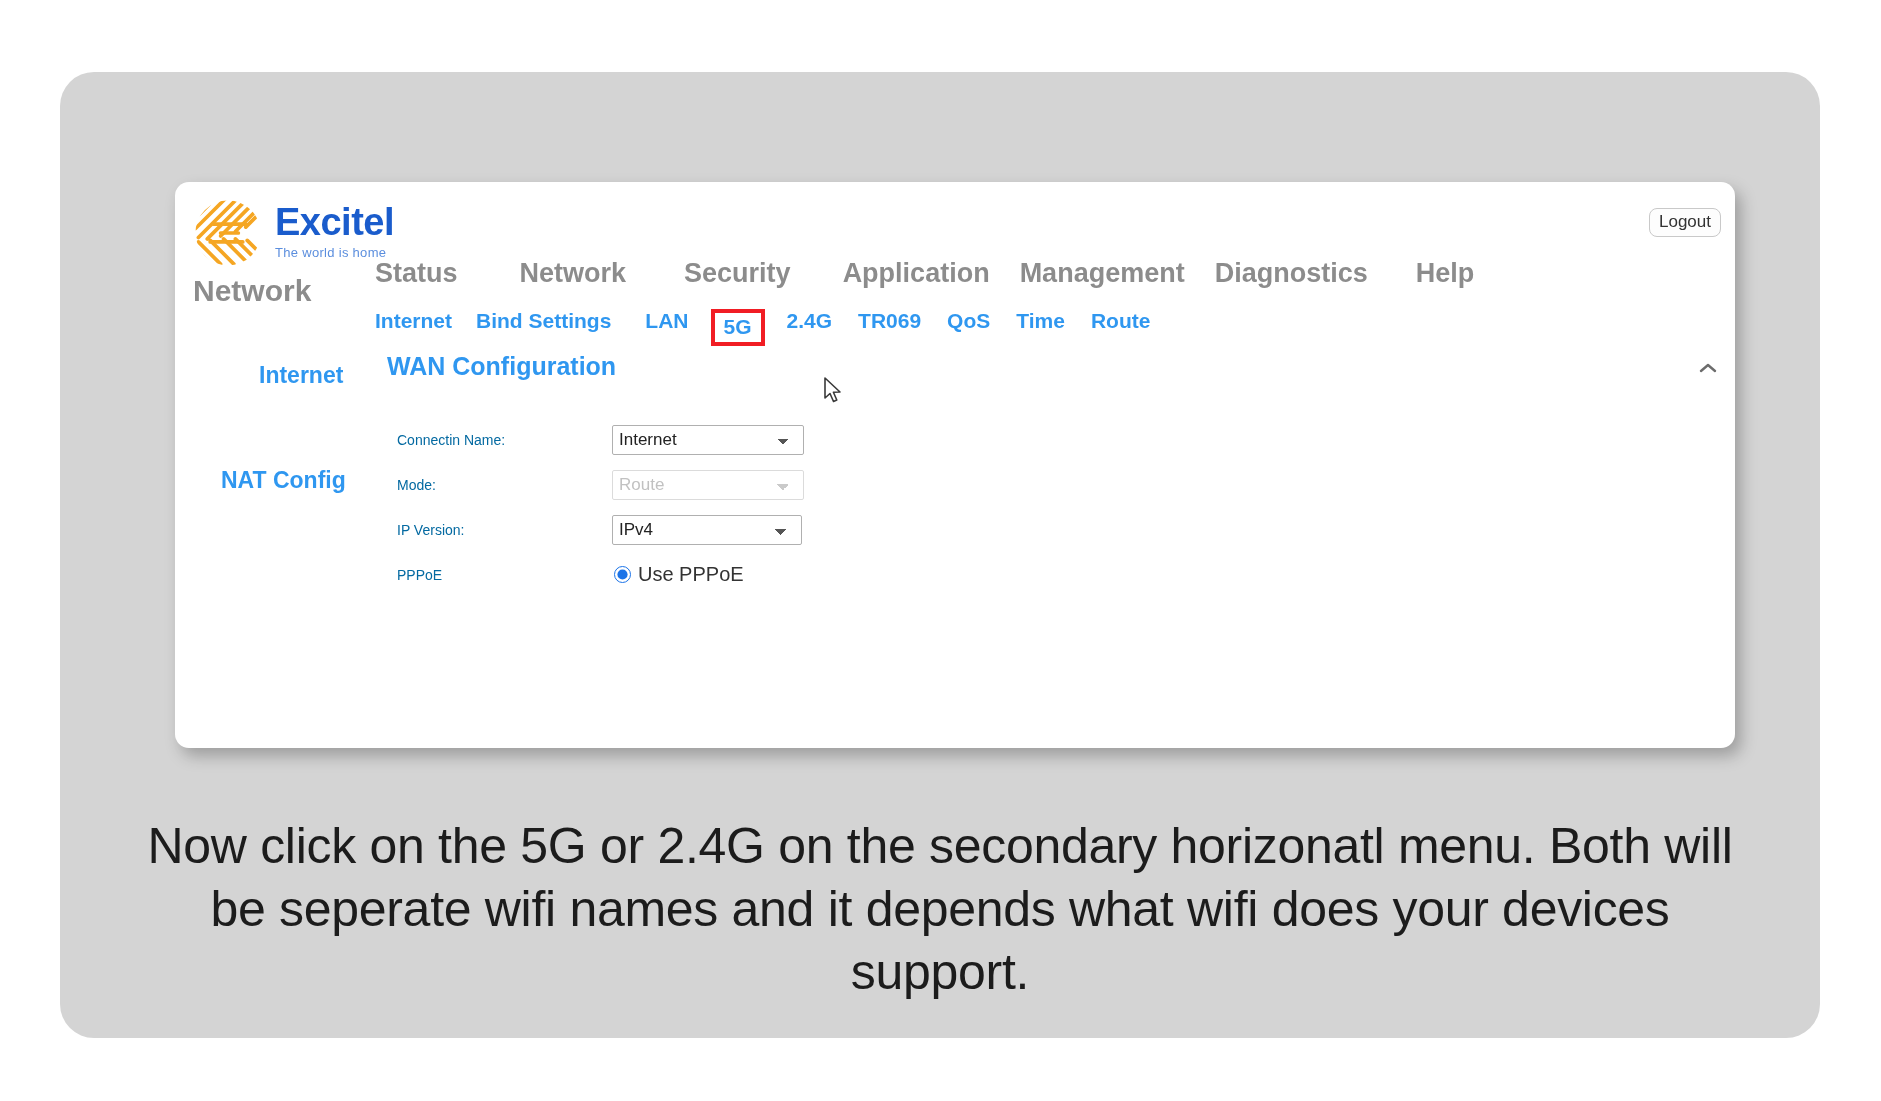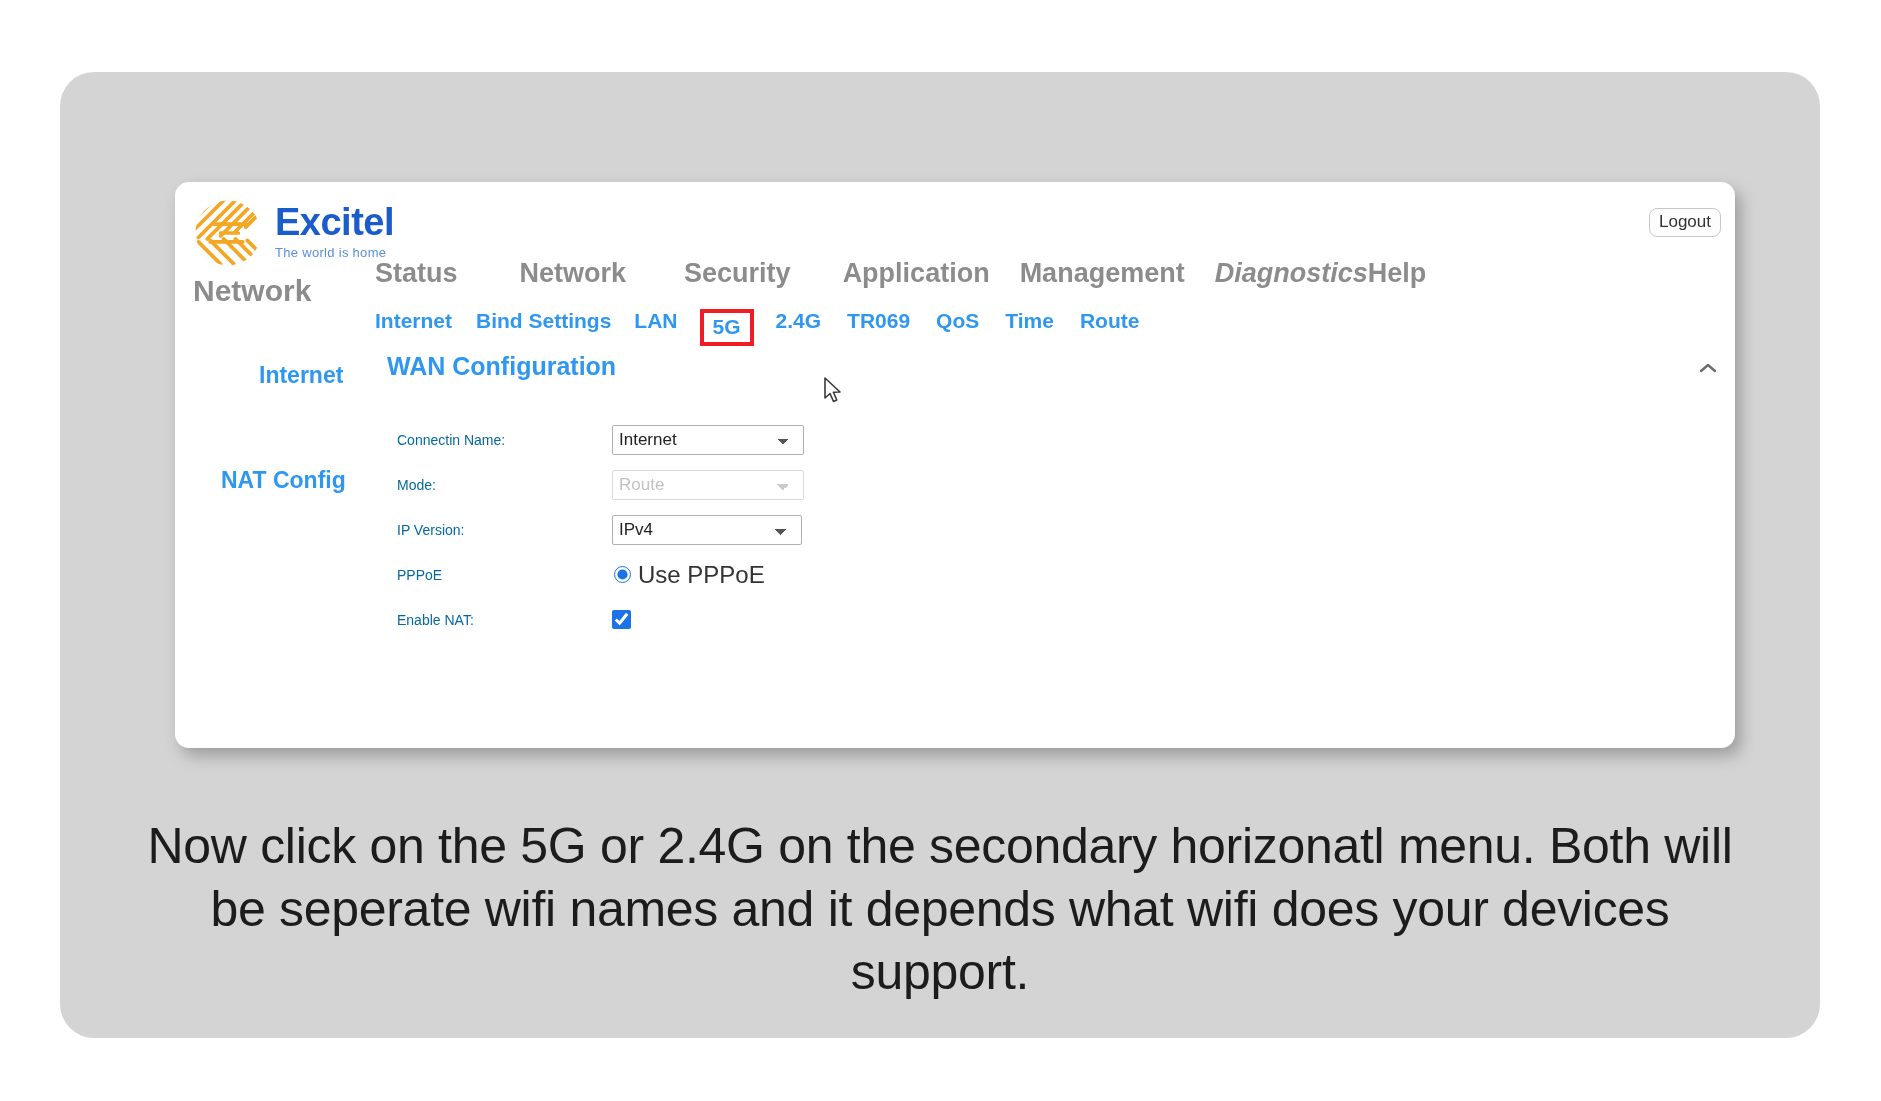--- a/index.html
+++ b/index.html
@@ -217,21 +217,21 @@
     margin-left: 2px;
   }
   input[type="radio"].radio-ctl {
     width: 17px;
     height: 17px;
     margin: 0 7px 0 0;
     accent-color: #1a73e8;
     cursor: pointer;
   }
   .radio-label {
-    font-size: 24px;
+    font-size: 20px;
     color: #333;
   }
   input[type="checkbox"].check-ctl {
     width: 19px;
     height: 19px;
     margin: 0;
     accent-color: #1a73e8;
     cursor: pointer;
   }
 
@@ -299,27 +299,27 @@
   <button id="logout-button">Logout</button>
 
   <div id="page-title">Network</div>
 
   <div id="primary-nav">
     <div class="primary-nav-item" style="margin-right:62px;">Status</div>
     <div class="primary-nav-item" style="margin-right:58px;">Network</div>
     <div class="primary-nav-item" style="margin-right:52px;">Security</div>
     <div class="primary-nav-item" style="margin-right:30px;">Application</div>
     <div class="primary-nav-item" style="margin-right:30px;">Management</div>
-    <div class="primary-nav-item" style="font-style:italic;">Diagnostics</div>
+    <div class="primary-nav-item" style="margin-right:48px;">Diagnostics</div>
     <div class="primary-nav-item">Help</div>
   </div>
 
   <div id="secondary-nav">
     <div class="secondary-nav-item" style="margin-right:24px;">Internet</div>
-    <div class="secondary-nav-item" style="margin-right:23px;">Bind Settings</div>
+    <div class="secondary-nav-item" style="margin-right:34px;">Bind Settings</div>
     <div class="secondary-nav-item" style="margin-right:22px;">LAN</div>
     <div class="secondary-nav-item highlighted" style="margin-right:22px;margin-top:7px;">5G</div>
     <div class="secondary-nav-item" style="margin-right:26px;">2.4G</div>
     <div class="secondary-nav-item" style="margin-right:26px;">TR069</div>
     <div class="secondary-nav-item" style="margin-right:26px;">QoS</div>
     <div class="secondary-nav-item" style="margin-right:26px;">Time</div>
     <div class="secondary-nav-item">Route</div>
   </div>
 
   <div class="sidebar-item" id="sidebar-item-internet">Internet</div>
@@ -364,26 +364,20 @@
     <div class="form-row">
       <div class="form-label">PPPoE</div>
       <div class="form-control">
         <div class="radio-wrap">
           <input type="radio" class="radio-ctl" name="pppoe" checked="" style="">
           <span class="radio-label">Use PPPoE</span>
         </div>
       </div>
     </div>
 
-    <div class="form-row">
-      <div class="form-label">Enable NAT:</div>
-      <div class="form-control">
-        <input type="checkbox" class="check-ctl" checked="" style="">
-      </div>
-    </div>
 
   </div>
 </div>
 
 <div id="mouse-cursor">
   <svg width="22" height="30" viewBox="0 0 22 30">
     <path d="M2,2 L2,22 L7,17.5 L10.5,25.5 L13.8,24 L10.4,16.3 L17,16 Z" fill="#ffffff" stroke="#3a3a3a" stroke-width="1.6" stroke-linejoin="round"></path>
   </svg>
 </div>
 

